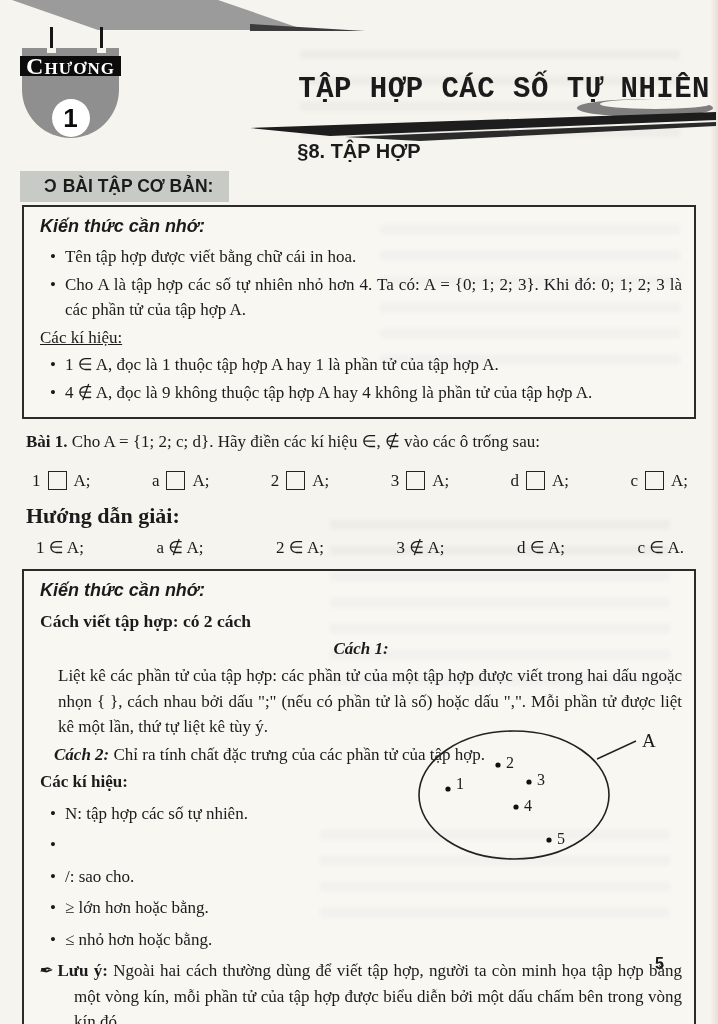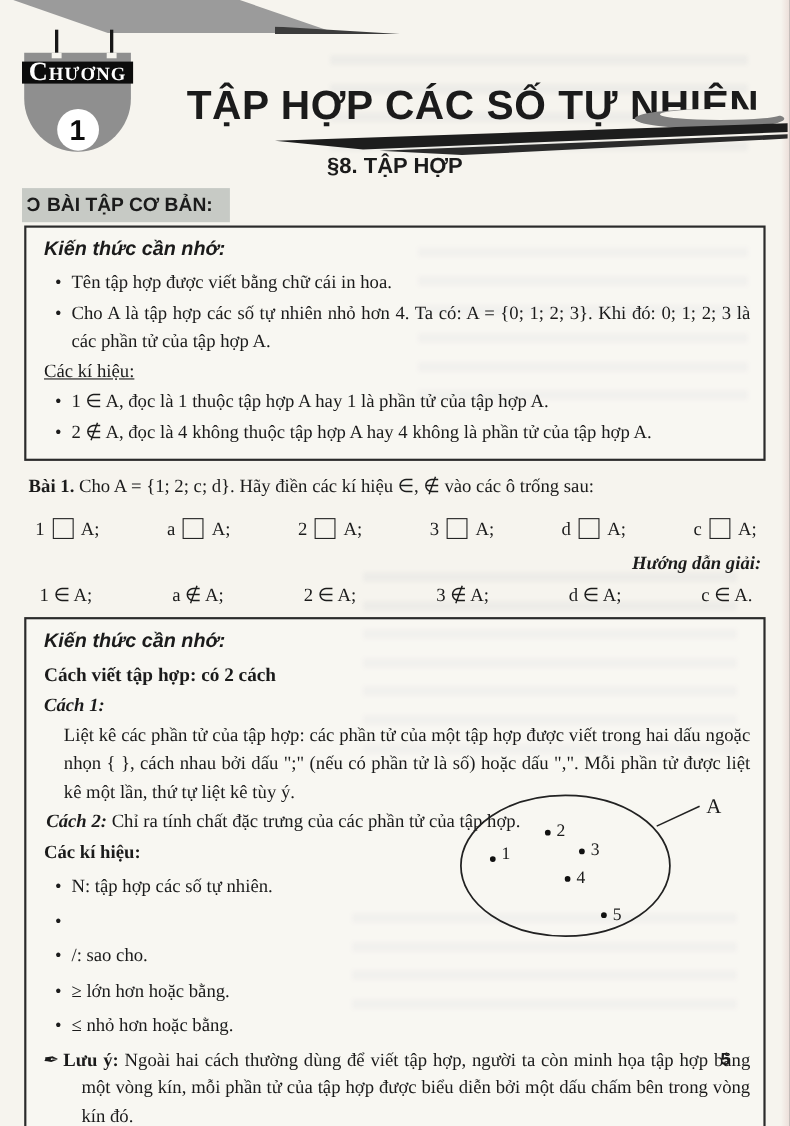--- a/index.html
+++ b/index.html
@@ -22,44 +22,44 @@
   .stem{position:absolute;top:27px;width:3px;height:23px;background:#161616;}
   .badge{position:absolute;left:22px;top:48px;width:97px;height:90px;background:#8f8f8f;
     border-radius:0 0 50px 50px;}
   .notch{position:absolute;top:0;width:9px;height:5px;background:#f6f4ee;}
   .chuong{position:absolute;top:8px;left:-2px;right:-2px;height:20px;background:#0c0c0c;color:#ffffff;
     display:flex;align-items:center;justify-content:center;
     font-variant:small-caps;font-weight:bold;font-size:24px;letter-spacing:1px;}
   .num-circle{position:absolute;left:50%;transform:translateX(-50%);top:51px;width:38px;height:38px;
     border-radius:50%;background:#fff;display:flex;align-items:center;justify-content:center;
     font-family:"Liberation Sans",sans-serif;font-weight:bold;font-size:26px;color:#0c0c0c;}
-  .title{position:absolute;top:68px;left:150px;width:560px;text-align:center;
-    font-family:Liberation Sans, sans-serif;font-weight:bold;font-size:37px;letter-spacing:.5px;}
+  .title{position:absolute;top:68px;left:150px;width:560px;text-align:right;
+    font-family:Liberation Mono, monospace;font-weight:bold;font-size:29px;letter-spacing:.5px;}
   .swoosh{position:absolute;top:90px;left:0;width:718px;height:55px;}
   .section-title{position:absolute;top:136px;left:0;width:718px;text-align:center;
     font-family:"Liberation Sans",sans-serif;font-weight:bold;font-size:20px;}
-  .banner{position:absolute;top:171px;left:20px;background:#c7cac5;padding:2px 16px 3px 4px;
+  .banner{position:absolute;top:171px;left:20px;background:#c7cac5;padding:2px 16px 3px 24px;
     font-family:"Liberation Sans",sans-serif;font-weight:bold;font-size:17.5px;white-space:nowrap;}
   .banner .arrow{font-weight:bold;margin-right:6px;}
   
   .content{position:absolute;top:205px;left:0;width:718px;}
   .kbox{border:2px solid #2b2b2b;margin:0 22px;padding:4px 12px 10px 14px;position:relative;background:rgba(255,255,255,.25);}
   .kbox-title{font-family:"Liberation Sans",sans-serif;font-style:italic;font-weight:bold;font-size:18px;margin:2px 0 4px 2px;}
   .brow{display:flex;align-items:flex-start;margin:2px 0;}
   .brow .dot{flex:0 0 auto;margin:0 9px 0 12px;font-size:17px;}
   .just{text-align:justify;}
   .underl{text-decoration:underline;}
   .b{font-weight:bold;}
-  .bi{font-weight:bold;font-style:italic;}
+  .bi{font-weight:bold;font-style:italic;text-align:center;}
   
   .bai{margin:10px 26px 8px 26px;}
   .blank-row{display:flex;justify-content:space-between;margin:13px 4px 2px 6px;}
   .blank-item{display:flex;align-items:center;gap:7px;}
   .blank-box{width:17px;height:17px;border:1.6px solid #242424;display:inline-block;background:transparent;}
-  .sol-title{text-align:right;font-weight:bold;font-style:italic;font-size:17px;margin:6px 0 3px 0;}
+  .sol-title{text-align:left;font-weight:bold;font-size:22px;margin:6px 0 3px 0;}
   .answer-row{display:flex;justify-content:space-between;margin:2px 8px 4px 10px;}
   
   .p-indent{padding-left:20px;margin:2px 0;}
   .sym-col{width:400px;}
   .venn{position:absolute;right:26px;top:152px;width:252px;height:162px;}
   .note{padding-left:36px;text-indent:-36px;margin-top:6px;}
   .pagenum{position:absolute;top:952px;left:655px;font-family:"Liberation Sans",sans-serif;
     font-weight:bold;font-size:16px;}
 </style>
 </head>
@@ -114,21 +114,21 @@
         <span class="dot">•</span>
         <span class="just">Cho A là tập hợp các số tự nhiên nhỏ hơn 4. Ta có: A = {0; 1; 2; 3}. Khi đó: 0; 1; 2; 3 là các phần tử của tập hợp A.</span>
       </div>
       <div class="underl" style="margin:2px 0 2px 2px;">Các kí hiệu:</div>
       <div class="brow">
         <span class="dot">•</span>
         <span class="just">1 ∈ A, đọc là 1 thuộc tập hợp A hay 1 là phần tử của tập hợp A.</span>
       </div>
       <div class="brow">
         <span class="dot">•</span>
-        <span class="just">2 ∉ A, đọc là 4 không thuộc tập hợp A hay 4 không là phần tử của tập hợp A.</span>
+        <span class="just">4 ∉ A, đọc là 9 không thuộc tập hợp A hay 4 không là phần tử của tập hợp A.</span>
       </div>
     </div>
 
     <div class="bai">
       <div>
         <span class="b">Bài 1.</span>
         <span>Cho A = {1; 2; c; d}. Hãy điền các kí hiệu ∈, ∉ vào các ô trống sau:</span>
       </div>
 
       <div class="blank-row">
@@ -174,21 +174,21 @@
         <span>d ∈ A;</span>
         <span>c ∈ A.</span>
       </div>
     </div>
 
     <div class="kbox">
       <div class="kbox-title">Kiến thức cần nhớ:</div>
       <div class="b" style="font-size:17.5px;margin:0 0 2px 2px;">Cách viết tập hợp: có 2 cách</div>
       <div class="bi" style="margin-left:2px;">Cách 1:</div>
       <div class="p-indent just">Liệt kê các phần tử của tập hợp: các phần tử của một tập hợp được viết trong hai dấu ngoặc nhọn { }, cách nhau bởi dấu ";" (nếu có phần tử là số) hoặc dấu ",". Mỗi phần tử được liệt kê một lần, thứ tự liệt kê tùy ý.</div>
-      <div style="margin:2px 0 2px 4px;font-family:Liberation Serif, serif;">
+      <div style="margin:2px 0 2px 16px;font-family:Liberation Serif, serif;">
         <span class="bi">Cách 2:</span>
         <span>Chỉ ra tính chất đặc trưng của các phần tử của tập hợp.</span>
       </div>
 
       <div class="b" style="margin:2px 0 4px 2px;">Các kí hiệu:</div>
 
       <div class="sym-col">
         <div class="brow" style="margin:6px 0;">
           <span class="dot">•</span>
           <span>N: tập hợp các số tự nhiên.</span>

